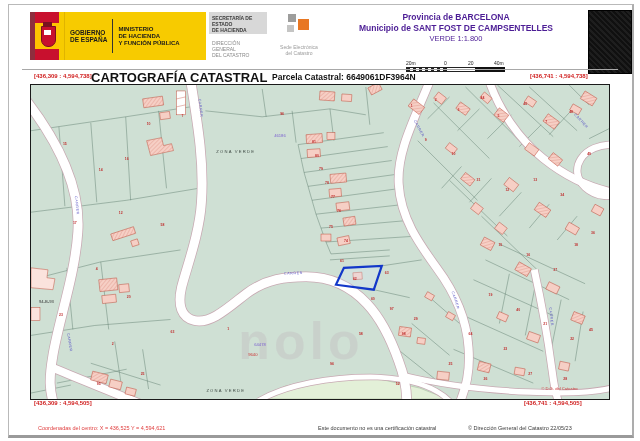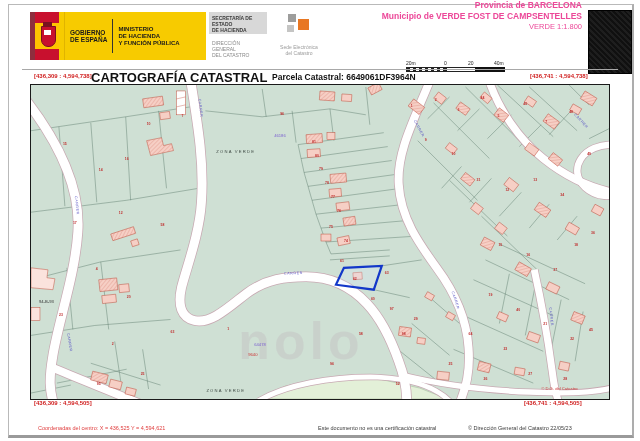--- a/index.html
+++ b/index.html
@@ -21,21 +21,21 @@
   #flag .crown{position:absolute;left:13px;top:10px;width:9px;height:4px;background:#7a1020;}
   .govtxt{font-weight:bold;color:#1a1a1a;font-size:6.5px;line-height:7px;padding:0 5px;}
   .divid{width:1px;height:34px;background:#333;flex:none;}
   .mintxt{font-weight:bold;color:#1a1a1a;font-size:6px;line-height:7px;padding:0 5px;}
   #secres{left:209px;top:12px;width:58px;height:22px;background:#d8d8d8;color:#3c3c3c;
           font-size:5px;font-weight:bold;line-height:6px;padding:3px 3px 0 3px;box-sizing:border-box;}
   #direc{left:209px;top:40px;width:58px;height:18px;color:#8a8a8a;font-size:5px;line-height:6px;padding:0 3px;box-sizing:border-box;}
   #sede{left:274px;top:12px;width:50px;height:52px;text-align:center;}
   #sede .sq{position:absolute;}
   #sedetxt{position:absolute;left:0;top:32px;width:50px;color:#9b9b9b;font-size:5px;line-height:6px;}
-  #hright{left:330px;top:0;width:252px;text-align:right;color:#ec4899;}
+  #hright{left:330px;top:12px;width:252px;text-align:center;color:#4c1d95;}
   .hv1{font-weight:bold;font-size:8.5px;line-height:11px;}
   .hv2{font-size:7.5px;line-height:10px;}
   #sbar{left:406px;top:60px;width:104px;height:14px;}
   #sbar .ticks{position:absolute;top:0;left:0;width:104px;height:6px;font-size:5px;color:#222;}
   #sbar .ticks span{position:absolute;top:0;}
   #sbar .bar{position:absolute;top:7px;left:0;height:3px;}
   #sbar .chain{left:0;width:38px;border:1px solid #222;
         background:repeating-linear-gradient(90deg,#222 0 3px,#fff 3px 6px);}
   #sbar .segw{left:40px;width:28px;background:#fff;border:1px solid #222;}
   #sbar .segb{left:69px;width:28px;background:#111;border:1px solid #111;}
@@ -101,21 +101,21 @@
     <span class="sq" style="left:24px;top:7px;width:11px;height:11px;background:#e87722;"></span>
     <span class="sq" style="left:13px;top:13px;width:7px;height:7px;background:#c5c5c4;"></span>
     <div id="sedetxt">
       <div>Sede Electrónica</div>
       <div>del Catastro</div>
     </div>
   </div>
 
   <div id="hright" class="abs">
     <div class="hv1">Provincia de BARCELONA</div>
-    <div class="hv1">Municipio de VERDE FOST DE CAMPSENTELLES</div>
+    <div class="hv1">Municipio de SANT FOST DE CAMPSENTELLES</div>
     <div class="hv2">VERDE 1:1.800</div>
   </div>
 
   <div id="sbar" class="abs">
     <div class="ticks">
       <span style="left:0;">20m</span>
       <span style="left:38px;">0</span>
       <span style="left:62px;">20</span>
       <span style="left:88px;">40m</span>
     </div>

